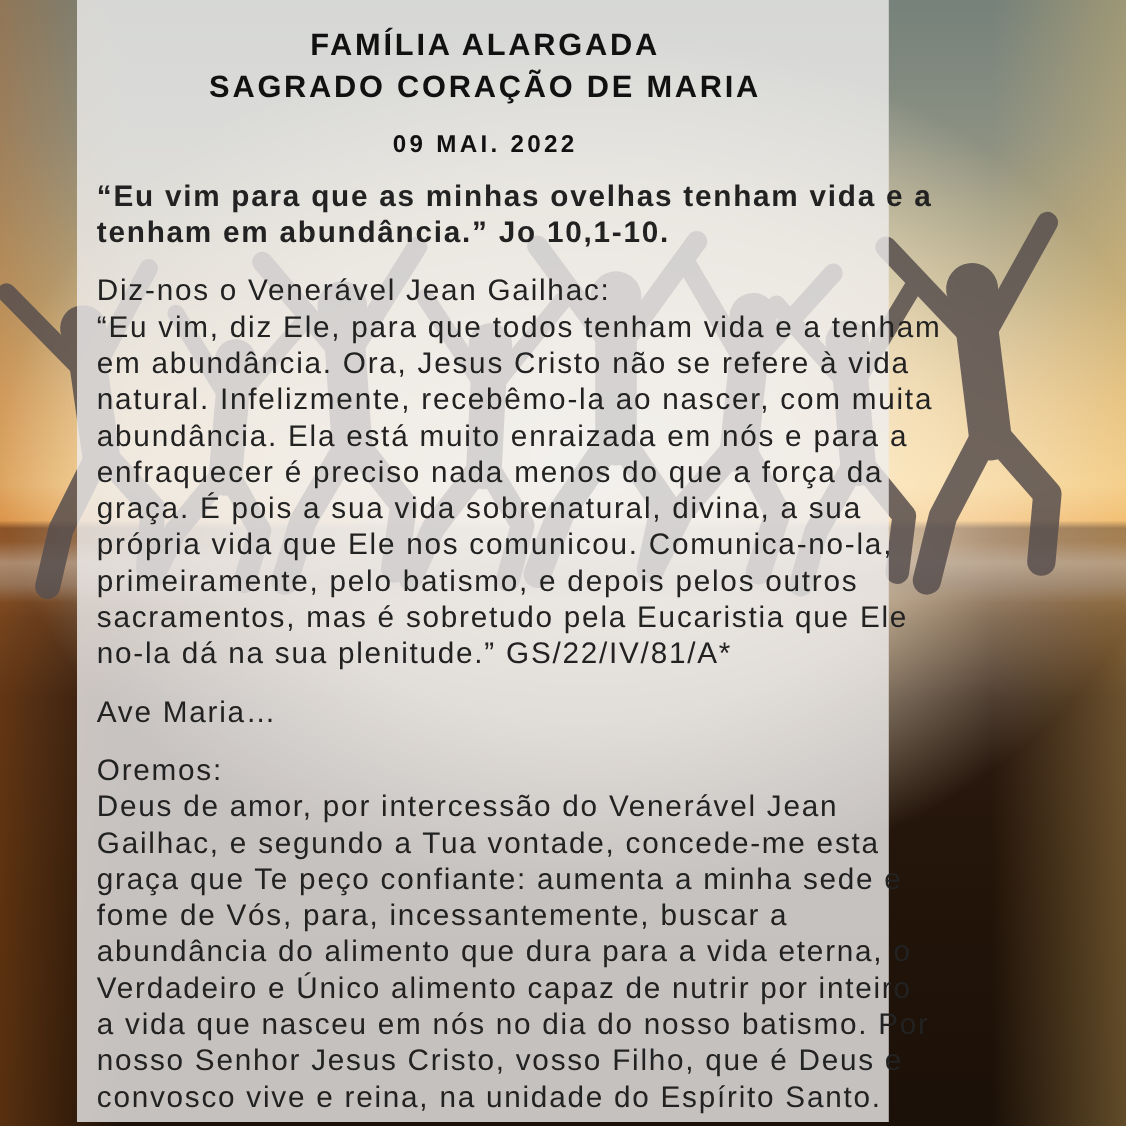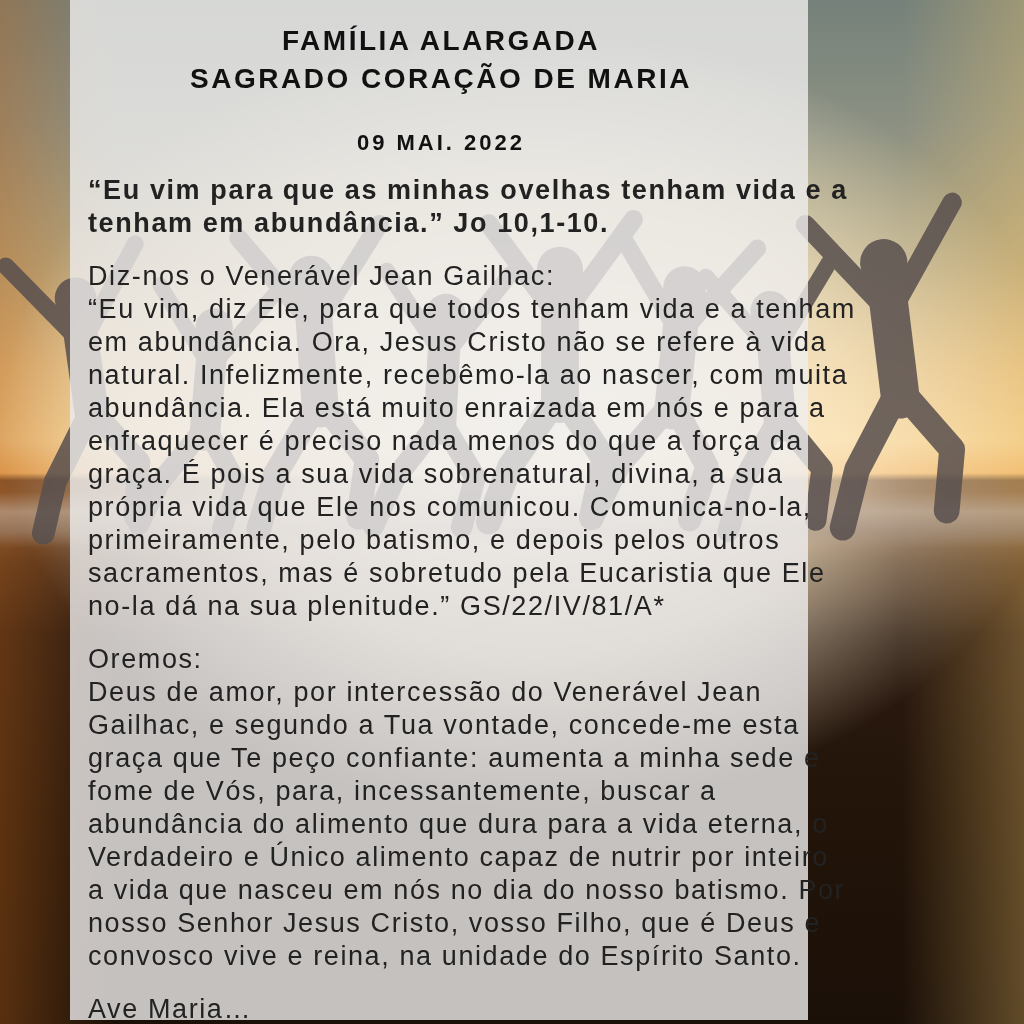--- a/index.html
+++ b/index.html
@@ -36,21 +36,21 @@
     box-sizing:border-box;
     padding:22px 14px 0 18px;
     color:#1f1f1f;
   }
   .title{
     margin:0;text-align:center;white-space:pre;
     font-size:28px;line-height:38px;font-weight:bold;
     letter-spacing:2.5px;color:#111;
   }
   .date{
-    margin-top:32px;text-align:center;
+    margin-top:20px;text-align:center;
     font-size:22px;line-height:26px;font-weight:bold;
     letter-spacing:3px;color:#111;
   }
   .para{
     margin:20px 0 0 0;white-space:pre;
     font-size:27px;line-height:33px;letter-spacing:1.6px;
     color:#222;
   }
   .para.first{margin-top:18px;font-weight:bold;}
 </style>
@@ -93,26 +93,26 @@
 “Eu vim, diz Ele, para que todos tenham vida e a tenham
 em abundância. Ora, Jesus Cristo não se refere à vida
 natural. Infelizmente, recebêmo-la ao nascer, com muita
 abundância. Ela está muito enraizada em nós e para a
 enfraquecer é preciso nada menos do que a força da
 graça. É pois a sua vida sobrenatural, divina, a sua
 própria vida que Ele nos comunicou. Comunica-no-la,
 primeiramente, pelo batismo, e depois pelos outros
 sacramentos, mas é sobretudo pela Eucaristia que Ele
 no-la dá na sua plenitude.” GS/22/IV/81/A*</p>
+    <p class="para">Ave Maria…</p>
     <p class="para">Oremos:
 Deus de amor, por intercessão do Venerável Jean
 Gailhac, e segundo a Tua vontade, concede-me esta
 graça que Te peço confiante: aumenta a minha sede e
 fome de Vós, para, incessantemente, buscar a
 abundância do alimento que dura para a vida eterna, o
 Verdadeiro e Único alimento capaz de nutrir por inteiro
 a vida que nasceu em nós no dia do nosso batismo. Por
 nosso Senhor Jesus Cristo, vosso Filho, que é Deus e
 convosco vive e reina, na unidade do Espírito Santo.</p>
-    <p class="para">Ave Maria…</p>
   </div>
 
 </div>
 
 </body></html>

